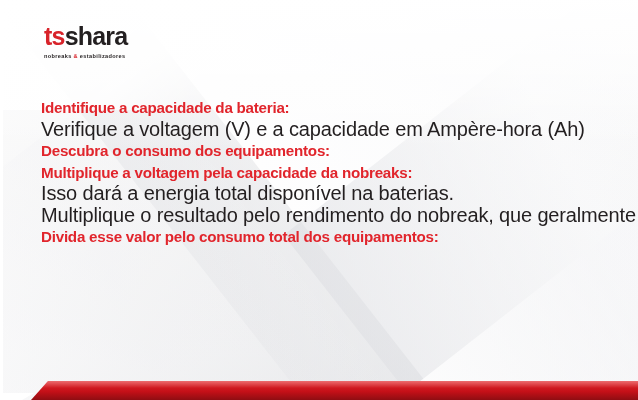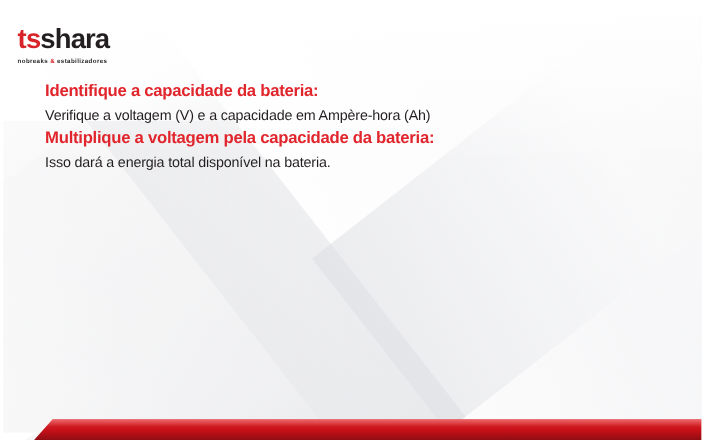--- a/index.html
+++ b/index.html
@@ -75,21 +75,21 @@
   .logo-wash {
     position: absolute;
     left: 0; top: 0;
     width: 260px; height: 110px;
     background: linear-gradient(135deg, rgba(255,255,255,0.98) 0%, rgba(255,255,255,0.85) 55%, rgba(255,255,255,0) 100%);
   }
 
   
   .logo {
     position: absolute;
-    left: 16px; top: 24px;
+    left: 44px; top: 24px;
     z-index: 6;
   }
   .logo-word {
     font-size: 25px;
     font-weight: bold;
     letter-spacing: -0.8px;
     line-height: 1;
     white-space: nowrap;
   }
   .logo-ts { color: #d8232a; }
@@ -100,36 +100,36 @@
     font-weight: bold;
     letter-spacing: 0.35px;
     color: #231f20;
     white-space: nowrap;
   }
   .logo-tag .amp { color: #d8232a; }
 
   
   .content {
     position: absolute;
-    left: 41px; top: 72px;
+    left: 41px; top: 97px;
     width: 560px;
     z-index: 6;
   }
   .step { margin: 0; }
   .step-title {
     color: #e1252c;
     font-weight: bold;
     font-size: 15.2px;
     line-height: 21.5px;
     letter-spacing: -0.25px;
     white-space: nowrap;
   }
   .step-line {
     color: #231f20;
-    font-size: 13px;
+    font-size: 20px;
     line-height: 21.5px;
     letter-spacing: -0.15px;
     white-space: nowrap;
   }
 
   
   .red-bar {
     position: absolute;
     left: 0; top: 381px;
     width: 638px; height: 19px;
@@ -181,31 +181,34 @@
   </div>
 
   <div class="content">
 
     <div class="step">
       <div class="step-title">Identifique a capacidade da bateria:</div>
       <div class="step-line">Verifique a voltagem (V) e a capacidade em Ampère-hora (Ah)</div>
     </div>
 
     <div class="step">
-    </div>
-
-    <div class="step">
-      <div class="step-title">Multiplique a voltagem pela capacidade da bateria:</div>
-      <div class="step-line">Isso dará a energia total disponível na bateria.</div>
-    </div>
-
-    <div class="step">
-    </div>
-
-    <div class="step">
+      <div class="step-title">Descubra o consumo dos equipamentos:</div>
+    </div>
+
+    <div class="step">
+      <div class="step-title">Multiplique a voltagem pela capacidade da nobreaks:</div>
+      <div class="step-line">Isso dará a energia total disponível na baterias.</div>
+    </div>
+
+    <div class="step">
+      <div class="step-line">Multiplique o resultado pelo rendimento do nobreak, que geralmente</div>
+    </div>
+
+    <div class="step">
+      <div class="step-title">Divida esse valor pelo consumo total dos equipamentos:</div>
     </div>
 
   </div>
 
   <div class="bottom-white"></div>
   <div class="red-bar">
     <div class="red-bar-gloss"></div>
   </div>
   <div class="edge-white-left"></div>
 

